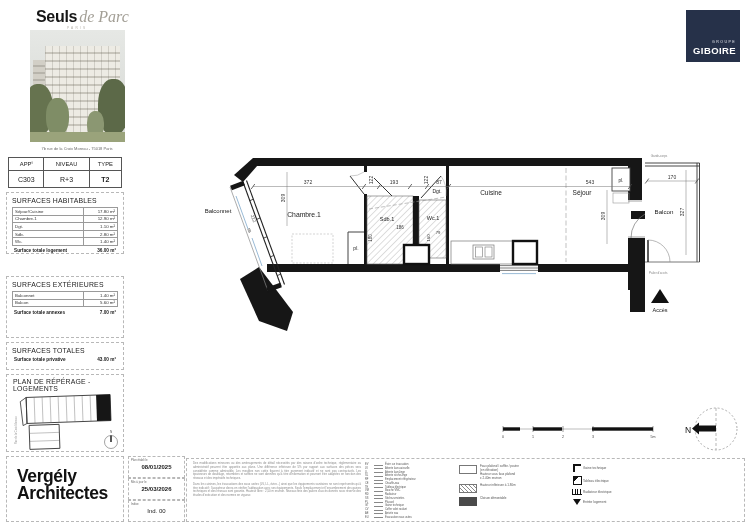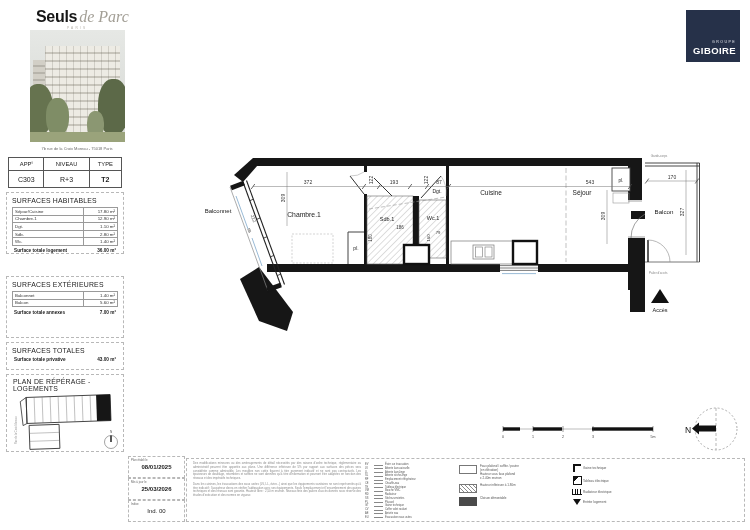--- a/index.html
+++ b/index.html
@@ -366,20 +366,24 @@
       </g>
       <text x="4" y="52" font-size="2.6" fill="#999" transform="rotate(-90 4 52)">Rue de la Croix Moreau</text>
       <g>
         <circle cx="98" cy="50" r="6.5" fill="none" stroke="#666" stroke-width="0.6"></circle>
         <line x1="98" y1="43.5" x2="98" y2="50" stroke="#111" stroke-width="1.4"></line>
         <text x="98" y="41" font-size="3" fill="#555" text-anchor="middle">N</text>
       </g>
     </svg>
   </div>
 
+  <div class="abs dbox box-ver">
+    <div class="ver-t">Vergély</div>
+    <div class="ver-t">Architectes</div>
+  </div>
 
   <div class="abs dbox datebox" style="top:456px;">
     <div class="lb">Plan établi le</div>
     <div class="vl">08/01/2025</div>
   </div>
   <div class="abs dbox datebox" style="top:478px;">
     <div class="lb">Mis à jour le</div>
     <div class="vl">25/03/2026</div>
   </div>
   <div class="abs dbox datebox" style="top:500px;">

